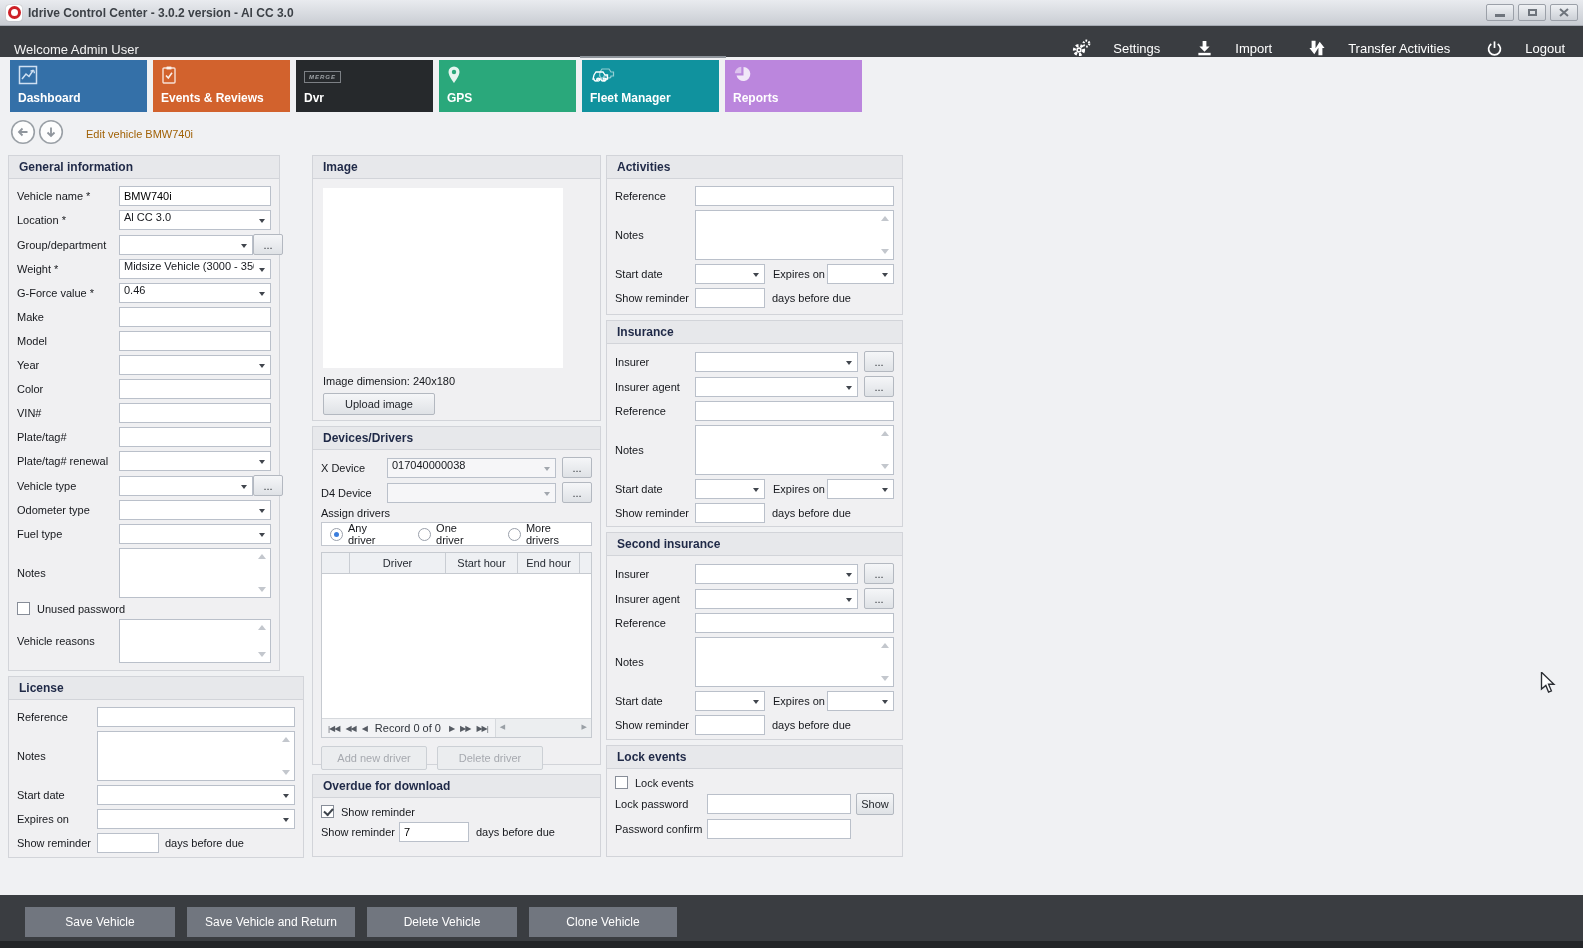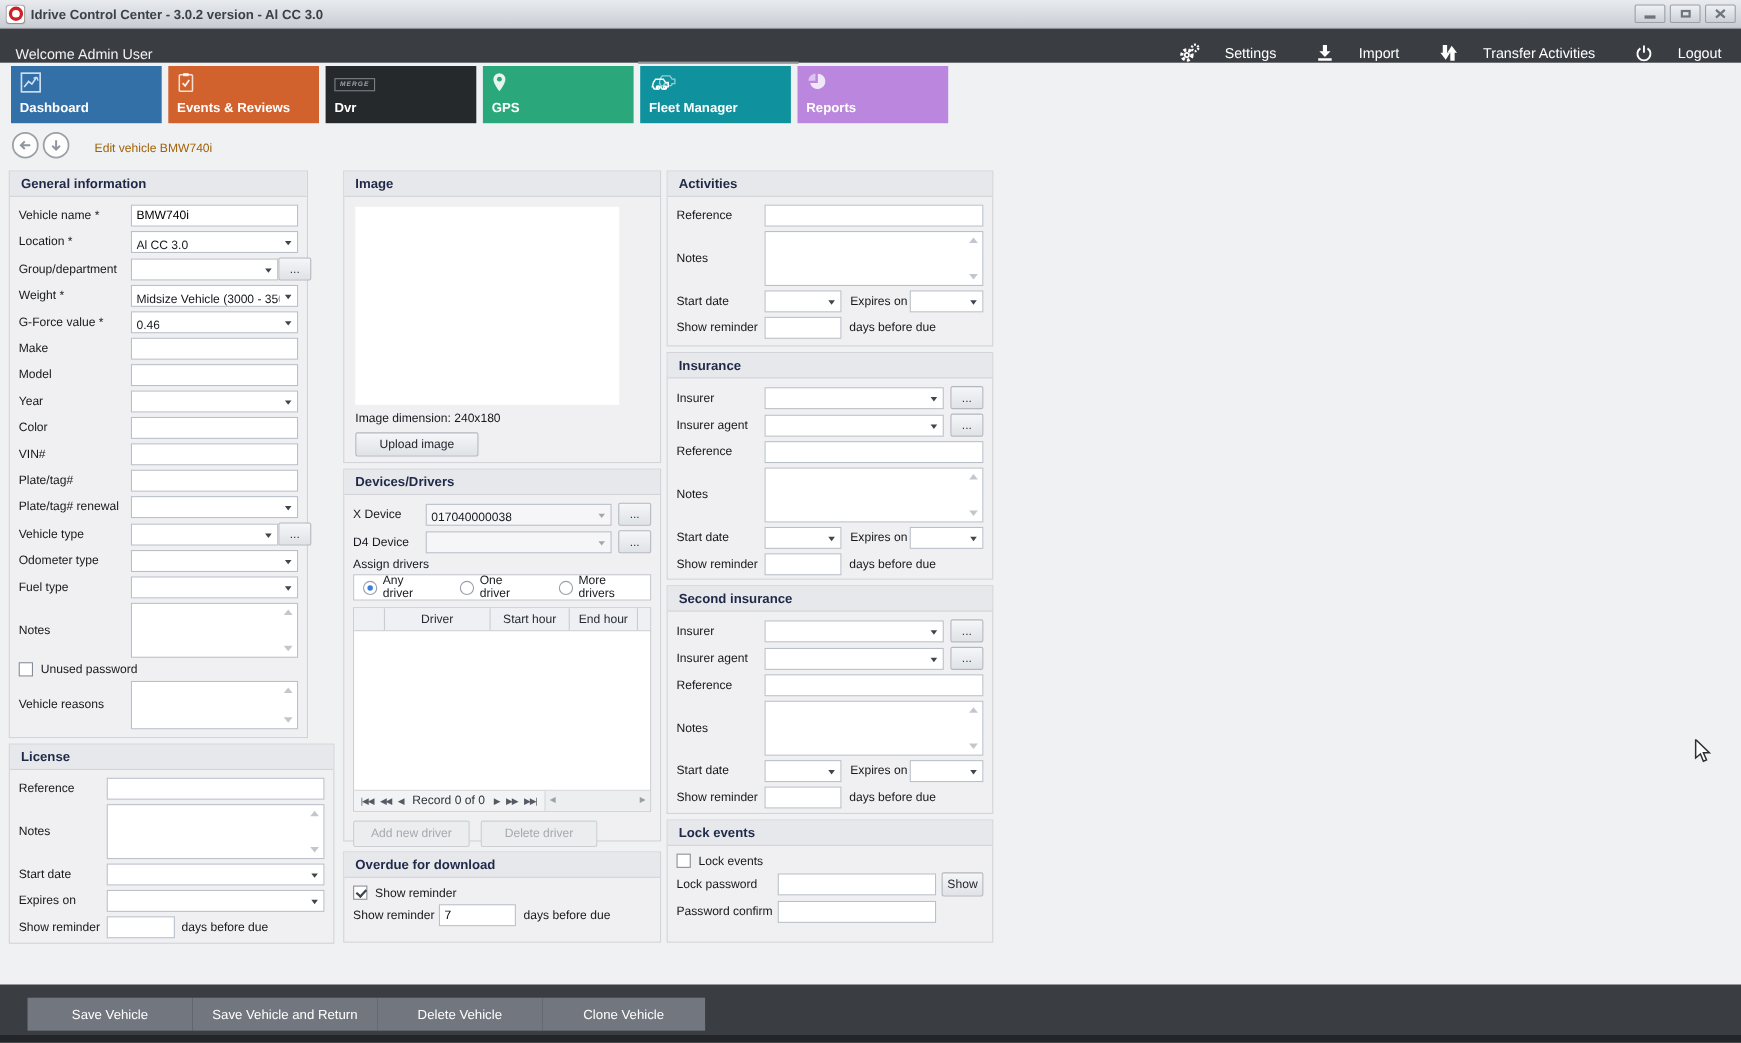--- a/index.html
+++ b/index.html
@@ -30,21 +30,21 @@
   .circle-btn{margin-right:2px;display:block;}
   .page-title{font-size:11px;color:#a16207;margin-left:20px;}
   
   .panel{position:absolute;background:#f0f0f2;border:1px solid #d2d4d9;box-sizing:border-box;}
   .panel-h{height:22px;background:#e7e8eb;border-bottom:1px solid #d2d4d9;display:flex;align-items:center;padding-left:10px;font-size:12px;font-weight:bold;color:#1f2947;}
   .panel-b{padding-top:7px;}
   .row{display:flex;align-items:center;margin:0 8px 4px 8px;}
   .lbl{font-size:11px;color:#16181d;white-space:nowrap;}
   .w100{flex:0 0 102px;} .w78{flex:0 0 80px;} .w64{flex:0 0 66px;} .w92{flex:0 0 92px;} .w70{flex:0 0 70px;}
   .txt{height:20px;box-sizing:border-box;border:1px solid #bac0ca;background:#fff;font-family:inherit;font-size:11px;padding:0 4px;flex:1;min-width:0;}
-  .combo{height:20px;box-sizing:border-box;border:1px solid #bac0ca;background:#fff;display:flex;align-items:flex-end;position:relative;flex:1;min-width:0;font-size:11px;padding:0 16px 0 4px;}
+  .combo{height:20px;box-sizing:border-box;border:1px solid #bac0ca;background:#fff;display:flex;align-items:flex-start;position:relative;flex:1;min-width:0;font-size:11px;padding:0 16px 0 4px;}
   .cval{overflow:hidden;white-space:nowrap;}
   .combo .arr{position:absolute;right:5px;top:8px;width:0;height:0;border-left:3.5px solid transparent;border-right:3.5px solid transparent;border-top:4.5px solid #40454d;}
   .combo.disabled{background:#f6f6f8;}
   .combo.disabled .arr{border-top-color:#a2a7ae;}
   .combo-sm{flex:0 0 134px;}
   .dots{flex:0 0 30px;height:21px;margin-left:auto;background:linear-gradient(#f5f6f8,#dfe2e6);border:1px solid #b3b8c0;border-radius:2px;font-size:11px;color:#30343a;display:flex;align-items:center;justify-content:center;box-sizing:border-box;}
   .dots.ml{margin-left:6px;}
   .ta{position:relative;flex:1;min-width:0;border:1px solid #bac0ca;background:#fff;height:50px;box-sizing:border-box;}
   .ta.short{height:44px;}
   .ta textarea{position:absolute;inset:0;border:none;background:transparent;resize:none;font-family:inherit;font-size:11px;padding:2px 14px 2px 4px;box-sizing:border-box;}
@@ -73,21 +73,21 @@
   .nav-scroll .sl{left:4px;} .nav-scroll .sr{right:4px;}
   .drv-btn-row{display:flex;gap:10px;margin:8px 8px 0 8px;}
   .drv-btn{width:106px;height:24px;background:#ebedef;border:1px solid #ccd0d5;color:#a6a9af;font-size:11px;font-family:inherit;border-radius:2px;display:flex;align-items:center;justify-content:center;box-sizing:border-box;}
   
   .lite-btn{background:linear-gradient(#f5f6f8,#dfe2e6);border:1px solid #b3b8c0;border-radius:2px;font-size:11px;color:#23262c;font-family:inherit;display:flex;align-items:center;justify-content:center;box-sizing:border-box;}
   
   .img-box{width:240px;height:180px;background:#fff;margin:2px 0 0 10px;}
   .img-dim{font-size:11px;margin:7px 0 0 10px;}
   .upload-btn{width:112px;height:22px;margin:6px 0 0 10px;}
   
-  .footer{position:absolute;left:0;right:0;top:895px;height:53px;background:#3a3d41;display:flex;padding:12px 0 0 25px;box-sizing:border-box;}
+  .footer{position:absolute;left:0;right:0;top:895px;height:53px;background:#3a3d41;display:flex;gap:12px;padding:12px 0 0 25px;box-sizing:border-box;}
   .footer::after{content:"";position:absolute;bottom:0;left:0;right:0;height:7px;background:#232528;}
   .f-btn{height:30px;background:#71767f;color:#fff;font-size:12px;border:none;font-family:inherit;display:flex;align-items:center;justify-content:center;}
   .fw1{width:150px;} .fw2{width:168px;} .fw3{width:150px;} .fw4{width:148px;}
   .cursor{position:absolute;left:1540px;top:672px;pointer-events:none;}
 </style>
 </head>
 <body>
 
 <div class="titlebar">
   <span class="app-icon">

